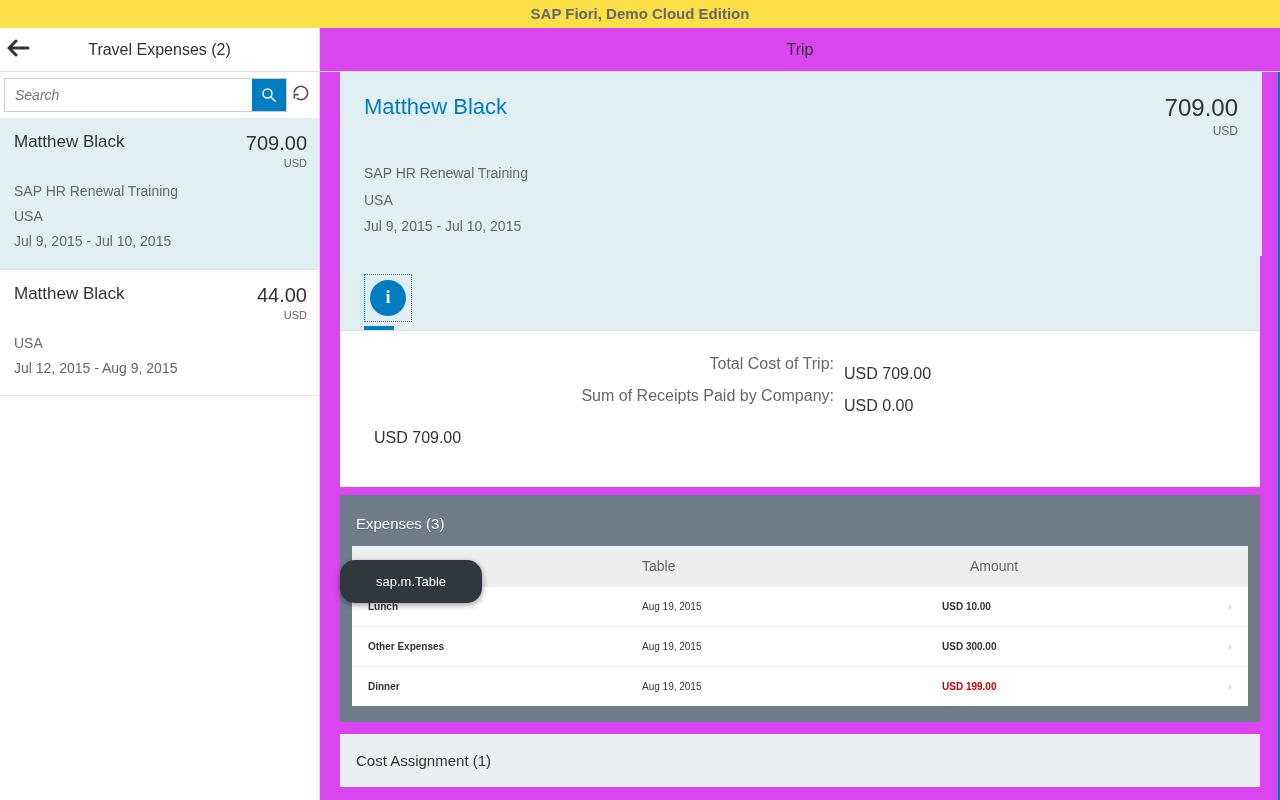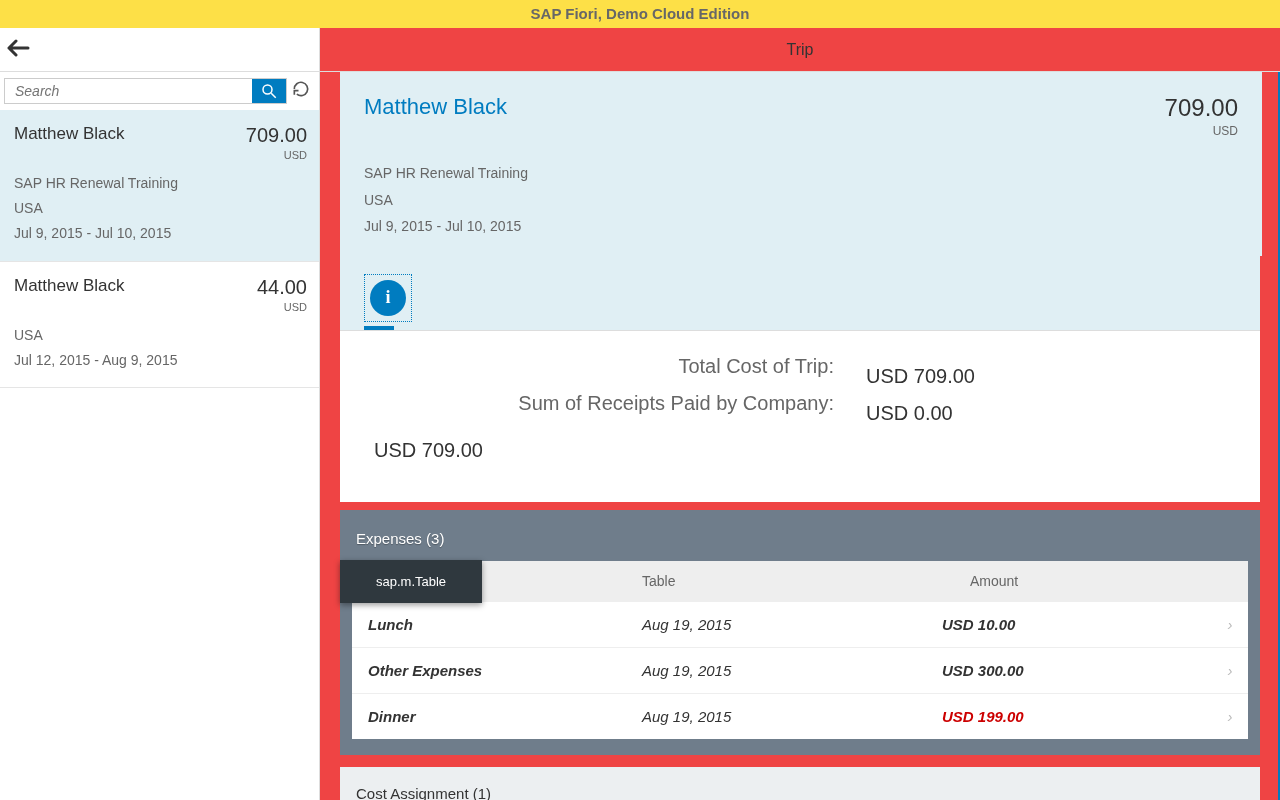--- a/index.html
+++ b/index.html
@@ -59,21 +59,21 @@
   .search-row {
     display: flex;
     align-items: center;
     padding: 6px 4px 6px 4px;
     gap: 4px;
   }
   .search-box {
     flex: 1;
     display: flex;
     border: 1px solid #ccc;
-    height: 26px;
+    height: 34px;
     background: #0f172a;
   }
   .search-box input {
     flex: 1;
     border: none;
     outline: none;
     padding: 0 10px;
     font-style: italic;
     color: #888;
     font-size: 14px;
@@ -105,21 +105,21 @@
   .li-name { font-size: 17px; color: #333; }
   .li-amount { font-size: 20px; color: #333; text-align: right; }
   .li-currency { font-size: 11px; color: #666; text-align: right; margin-top: 2px; }
   .li-sub { color: #666; font-size: 14px; margin-top: 10px; line-height: 1.8; }
 
   
   .detail {
     flex: 1;
     display: flex;
     flex-direction: column;
-    background: #ef4444;
+    background: #d946ef;
     position: relative;
   }
   .detail-header {
     height: 44px;
     border-bottom: 1px solid #ddd;
     text-align: center;
     line-height: 44px;
     font-size: 16px;
     color: #333;
   }
@@ -172,23 +172,22 @@
 
   .totals {
     background: #fff;
     padding: 24px 24px 40px 24px;
     display: flex;
     flex-direction: column;
     gap: 4px;
   }
   .totals-row {
     display: flex;
-    font-size: 20px;
-    color: #333;
-    gap: 22px;
+    font-size: 16px;
+    color: #333;
   }
   .totals-label {
     width: 470px;
     text-align: right;
     color: #666;
   }
   .totals-value {
     padding-left: 10px;
     color: #333;
     margin-top: 10px;
@@ -213,23 +212,22 @@
     background: #eee;
     font-size: 14px;
     color: #666;
     padding: 12px 0;
   }
   .trow {
     display: flex;
     align-items: center;
     padding: 14px 0;
     border-top: 1px solid #eee;
-    font-size: 15px;
+    font-size: 10px;
     cursor: pointer;
-    font-style: italic;
   }
   .col-cat { width: 290px; padding-left: 16px; font-weight: bold; }
   .thead .col-cat { font-weight: normal; }
   .col-date { width: 300px; }
   .col-amt { flex: 1; font-weight: bold; }
   .thead .col-amt { font-weight: normal; margin-left: 28px; }
   .col-chev { width: 36px; color: #bbb; text-align: center; }
   .amt-red { color: #cc0000; }
 
   .cost-header {
@@ -243,40 +241,41 @@
 
   
   .tooltip {
     position: absolute;
     left: 340px;
     top: 560px;
     background: #2f383e;
     color: #fff;
     font-size: 13px;
     padding: 14px 36px;
-    border-radius: 0;
+    border-radius: 15px;
     box-shadow: 0 2px 6px rgba(0,0,0,0.4);
     z-index: 100;
     pointer-events: none;
   }
 </style>
 </head>
 <body>
 
 <div class="app-header">SAP Fiori, Demo Cloud Edition</div>
 
 <div class="split-container">
 
   <div class="master">
     <div class="master-header">
       <div class="back-arrow">
         <svg viewBox="0 0 24 18">
           <path d="M10 2 L3 9 L10 16 M3 9 H22" stroke="#333" stroke-width="3" fill="none" stroke-linecap="round" stroke-linejoin="round"></path>
         </svg>
       </div>
+      <div class="master-title">Travel Expenses (2)</div>
     </div>
 
     <div class="search-row">
       <div class="search-box">
         <input type="text" placeholder="Search" style="">
         <div class="search-btn">
           <svg viewBox="0 0 24 24">
             <circle cx="10" cy="10" r="6" stroke="#fff" stroke-width="2" fill="none"></circle>
             <line x1="15" y1="15" x2="21" y2="21" stroke="#fff" stroke-width="2"></line>
           </svg>

